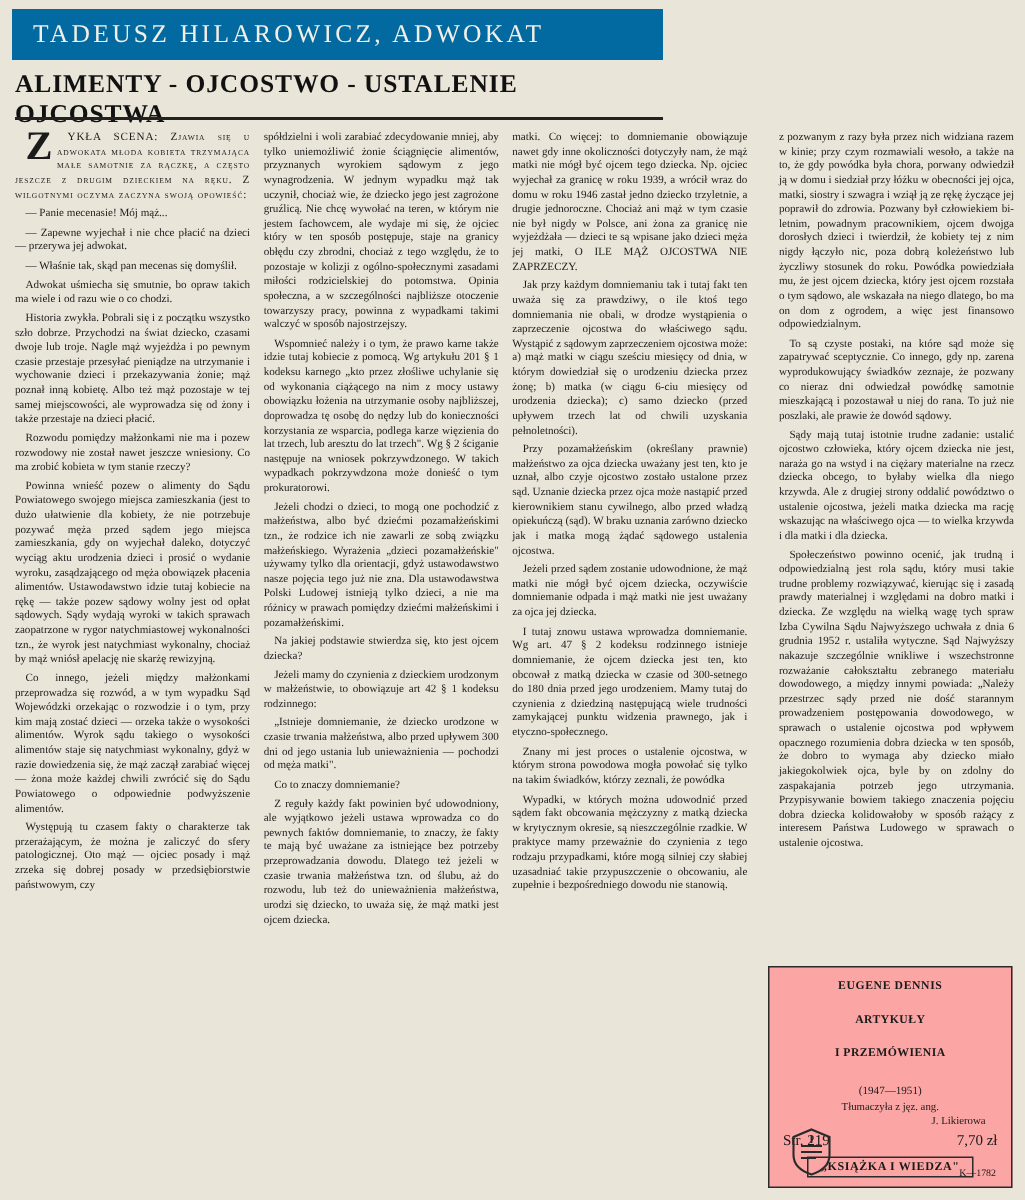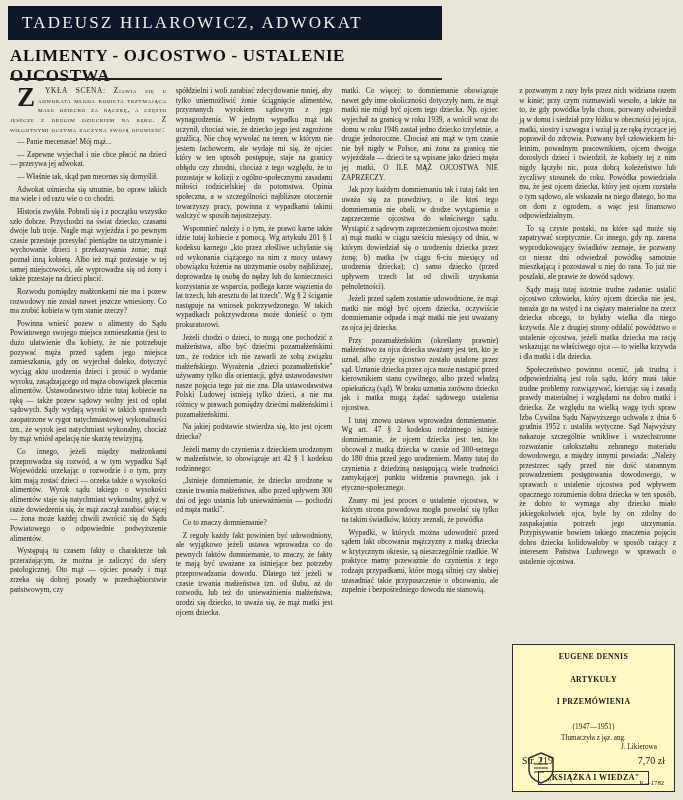--- a/index.html
+++ b/index.html
@@ -23,21 +23,21 @@
     padding: 6px 8px 6px 8px;
   }
 
   
   .masthead {
     position: absolute;
     left: 8px;
     top: 6px;
     width: 434px;
     height: 34px;
-    background: #0f172a;
+    background: #0369a1;
     color: #f2efe6;
     display: flex;
     align-items: center;
     padding-left: 14px;
     box-sizing: border-box;
   }
   .masthead .byline {
     font-family: "Liberation Serif", serif;
     font-size: 17px;
     letter-spacing: 2.2px;
@@ -116,21 +116,21 @@
   }
 
   
   .adbox {
     position: absolute;
     right: 8px;
     bottom: 8px;
     width: 163px;
     height: 148px;
     border: 1.5px solid #2a2a2a;
-    background: #fef9c3;
+    background: #fca5a5;
     box-sizing: border-box;
     padding: 5px 5px 4px 5px;
     font-size: 7.4px;
     line-height: 1.25;
     text-align: center;
   }
   .adbox .ad-title {
     font-weight: bold;
     font-size: 7.8px;
     letter-spacing: 0.4px;
@@ -197,21 +197,21 @@
   <div class="masthead">
     <span class="byline">Tadeusz Hilarowicz, adwokat</span>
   </div>
 
   <div class="headline">ALIMENTY - OJCOSTWO - USTALENIE OJCOSTWA</div>
   <div class="rule-under-headline"></div>
 
   <div class="cols">
 
     <div class="col col1">
-      <p class="dropcap-para"><span class="dropcap">Z</span><span class="smallcaps-lead">YKŁA SCENA: Zjawia się u adwokata młoda kobieta trzymająca małe dziecko za rączkę, a często jeszcze z drugim dzieckiem na ręku. Z wilgotnymi oczyma zaczyna swoją opowieść:</span></p>
+      <p class="dropcap-para"><span class="dropcap">Z</span><span class="smallcaps-lead">YKŁA SCENA: Zjawia się u adwokata młoda kobieta trzymająca małe samotnie za rączkę, a często jeszcze z drugim dzieckiem na ręku. Z wilgotnymi oczyma zaczyna swoją opowieść:</span></p>
       <p>— Panie mecenasie! Mój mąż...</p>
       <p>— Zapewne wyjechał i nie chce płacić na dzieci — przerywa jej adwokat.</p>
       <p>— Właśnie tak, skąd pan mecenas się domyślił.</p>
       <p>Adwokat uśmiecha się smutnie, bo opraw takich ma wiele i od razu wie o co chodzi.</p>
       <p>Historia zwykła. Pobrali się i z początku wszystko szło dobrze. Przychodzi na świat dziecko, czasami dwoje lub troje. Nagle mąż wyjeżdża i po pewnym czasie przestaje przesyłać pieniądze na utrzymanie i wychowanie dzieci i przekazywania żonie; mąż poznał inną kobietę. Albo też mąż pozostaje w tej samej miejscowości, ale wyprowadza się od żony i także przestaje na dzieci płacić.</p>
       <p>Rozwodu pomiędzy małżonkami nie ma i pozew rozwodowy nie został nawet jeszcze wniesiony. Co ma zrobić kobieta w tym stanie rzeczy?</p>
       <p>Powinna wnieść pozew o alimenty do Sądu Powiatowego swojego miejsca zamieszkania (jest to dużo ułatwienie dla kobiety, że nie potrzebuje pozywać męża przed sądem jego miejsca zamieszkania, gdy on wyjechał daleko, dotyczyć wyciąg aktu urodzenia dzieci i prosić o wydanie wyroku, zasądzającego od męża obowiązek płacenia alimentów. Ustawodawstwo idzie tutaj kobiecie na rękę — także pozew sądowy wolny jest od opłat sądowych. Sądy wydają wyroki w takich sprawach zaopatrzone w rygor natychmiastowej wykonalności tzn., że wyrok jest natychmiast wykonalny, chociaż by mąż wniósł apelację nie skarżę rewizyjną.</p>
       <p>Co innego, jeżeli między małżonkami przeprowadza się rozwód, a w tym wypadku Sąd Wojewódzki orzekając o rozwodzie i o tym, przy kim mają zostać dzieci — orzeka także o wysokości alimentów. Wyrok sądu takiego o wysokości alimentów staje się natychmiast wykonalny, gdyż w razie dowiedzenia się, że mąż zaczął zarabiać więcej — żona może każdej chwili zwrócić się do Sądu Powiatowego o odpowiednie podwyższenie alimentów.</p>
       <p>Występują tu czasem fakty o charakterze tak przerażającym, że można je zaliczyć do sfery patologicznej. Oto mąż — ojciec posady i mąż zrzeka się dobrej posady w przedsiębiorstwie państwowym, czy</p>
       <p></p>
@@ -224,22 +224,22 @@
       <p>Na jakiej podstawie stwierdza się, kto jest ojcem dziecka?</p>
       <p>Jeżeli mamy do czynienia z dzieckiem urodzonym w małżeństwie, to obowiązuje art 42 § 1 kodeksu rodzinnego:</p>
       <p>„Istnieje domniemanie, że dziecko urodzone w czasie trwania małżeństwa, albo przed upływem 300 dni od jego ustania lub unieważnienia — pochodzi od męża matki".</p>
       <p>Co to znaczy domniemanie?</p>
       <p>Z reguły każdy fakt powinien być udowodniony, ale wyjątkowo jeżeli ustawa wprowadza co do pewnych faktów domniemanie, to znaczy, że fakty te mają być uważane za istniejące bez potrzeby przeprowadzania dowodu. Dlatego też jeżeli w czasie trwania małżeństwa tzn. od ślubu, aż do rozwodu, lub też do unieważnienia małżeństwa, urodzi się dziecko, to uważa się, że mąż matki jest ojcem dziecka.</p>
     </div>
 
     <div class="col col3">
       <p class="noindent">matki. Co więcej: to domniemanie obowiązuje nawet gdy inne okoliczności dotyczyły nam, że mąż matki nie mógł być ojcem tego dziecka. Np. ojciec wyjechał za granicę w roku 1939, a wrócił wraz do domu w roku 1946 zastał jedno dziecko trzyletnie, a drugie jednoroczne. Chociaż ani mąż w tym czasie nie był nigdy w Polsce, ani żona za granicę nie wyjeżdżała — dzieci te są wpisane jako dzieci męża jej matki, O ILE MĄŻ OJCOSTWA NIE ZAPRZECZY.</p>
       <p>Jak przy każdym domniemaniu tak i tutaj fakt ten uważa się za prawdziwy, o ile ktoś tego domniemania nie obali, w drodze wystąpienia o zaprzeczenie ojcostwa do właściwego sądu. Wystąpić z sądowym zaprzeczeniem ojcostwa może: a) mąż matki w ciągu sześciu miesięcy od dnia, w którym dowiedział się o urodzeniu dziecka przez żonę; b) matka (w ciągu 6-ciu miesięcy od urodzenia dziecka); c) samo dziecko (przed upływem trzech lat od chwili uzyskania pełnoletności).</p>
+      <p>Przy pozamałżeńskim (określany prawnie) małżeństwo za ojca dziecka uważany jest ten, kto je uznał, albo czyje ojcostwo zostało ustalone przez sąd. Uznanie dziecka przez ojca może nastąpić przed kierownikiem stanu cywilnego, albo przed władzą opiekuńczą (sąd). W braku uznania zarówno dziecko jak i matka mogą żądać sądowego ustalenia ojcostwa.</p>
       <p>Jeżeli przed sądem zostanie udowodnione, że mąż matki nie mógł być ojcem dziecka, oczywiście domniemanie odpada i mąż matki nie jest uważany za ojca jej dziecka.</p>
-      <p>Przy pozamałżeńskim (określany prawnie) małżeństwo za ojca dziecka uważany jest ten, kto je uznał, albo czyje ojcostwo zostało ustalone przez sąd. Uznanie dziecka przez ojca może nastąpić przed kierownikiem stanu cywilnego, albo przed władzą opiekuńczą (sąd). W braku uznania zarówno dziecko jak i matka mogą żądać sądowego ustalenia ojcostwa.</p>
       <p>I tutaj znowu ustawa wprowadza domniemanie. Wg art. 47 § 2 kodeksu rodzinnego istnieje domniemanie, że ojcem dziecka jest ten, kto obcował z matką dziecka w czasie od 300-setnego do 180 dnia przed jego urodzeniem. Mamy tutaj do czynienia z dziedziną następującą wiele trudności zamykającej punktu widzenia prawnego, jak i etyczno-społecznego.</p>
       <p>Znany mi jest proces o ustalenie ojcostwa, w którym strona powodowa mogła powołać się tylko na takim świadków, którzy zeznali, że powódka</p>
       <p>Wypadki, w których można udowodnić przed sądem fakt obcowania mężczyzny z matką dziecka w krytycznym okresie, są nieszczególnie rzadkie. W praktyce mamy przeważnie do czynienia z tego rodzaju przypadkami, które mogą silniej czy słabiej uzasadniać takie przypuszczenie o obcowaniu, ale zupełnie i bezpośredniego dowodu nie stanowią.</p>
     </div>
 
     <div class="col col4">
       <p class="noindent">z pozwanym z razy była przez nich widziana razem w kinie; przy czym rozmawiali wesoło, a także na to, że gdy powódka była chora, porwany odwiedził ją w domu i siedział przy łóżku w obecności jej ojca, matki, siostry i szwagra i wziął ją ze rękę życzące jej poprawił do zdrowia. Pozwany był człowiekiem bi-letnim, powadnym pracownikiem, ojcem dwojga dorosłych dzieci i twierdził, że kobiety tej z nim nigdy łączyło nic, poza dobrą koleżeństwo lub życzliwy stosunek do roku. Powódka powiedziała mu, że jest ojcem dziecka, który jest ojcem rozstała o tym sądowo, ale wskazała na niego dlatego, bo ma on dom z ogrodem, a więc jest finansowo odpowiedzialnym.</p>
       <p>To są czyste postaki, na które sąd może się zapatrywać sceptycznie. Co innego, gdy np. zarena wyprodukowujący świadków zeznaje, że pozwany co nieraz dni odwiedzał powódkę samotnie mieszkającą i pozostawał u niej do rana. To już nie poszlaki, ale prawie że dowód sądowy.</p>
       <p>Sądy mają tutaj istotnie trudne zadanie: ustalić ojcostwo człowieka, który ojcem dziecka nie jest, naraża go na wstyd i na ciężary materialne na rzecz dziecka obcego, to byłaby wielka dla niego krzywda. Ale z drugiej strony oddalić powództwo o ustalenie ojcostwa, jeżeli matka dziecka ma rację wskazując na właściwego ojca — to wielka krzywda i dla matki i dla dziecka.</p>
       <p>Społeczeństwo powinno ocenić, jak trudną i odpowiedzialną jest rola sądu, który musi takie trudne problemy rozwiązywać, kierując się i zasadą prawdy materialnej i względami na dobro matki i dziecka. Ze względu na wielką wagę tych spraw Izba Cywilna Sądu Najwyższego uchwała z dnia 6 grudnia 1952 r. ustaliła wytyczne. Sąd Najwyższy nakazuje szczególnie wnikliwe i wszechstronne rozważanie całokształtu zebranego materiału dowodowego, a między innymi powiada: „Należy przestrzec sądy przed nie dość starannym prowadzeniem postępowania dowodowego, w sprawach o ustalenie ojcostwa pod wpływem opacznego rozumienia dobra dziecka w ten sposób, że dobro to wymaga aby dziecko miało jakiegokolwiek ojca, byle by on zdolny do zaspakajania potrzeb jego utrzymania. Przypisywanie bowiem takiego znaczenia pojęciu dobra dziecka kolidowałoby w sposób rażący z interesem Państwa Ludowego w sprawach o ustalenie ojcostwa.</p>

